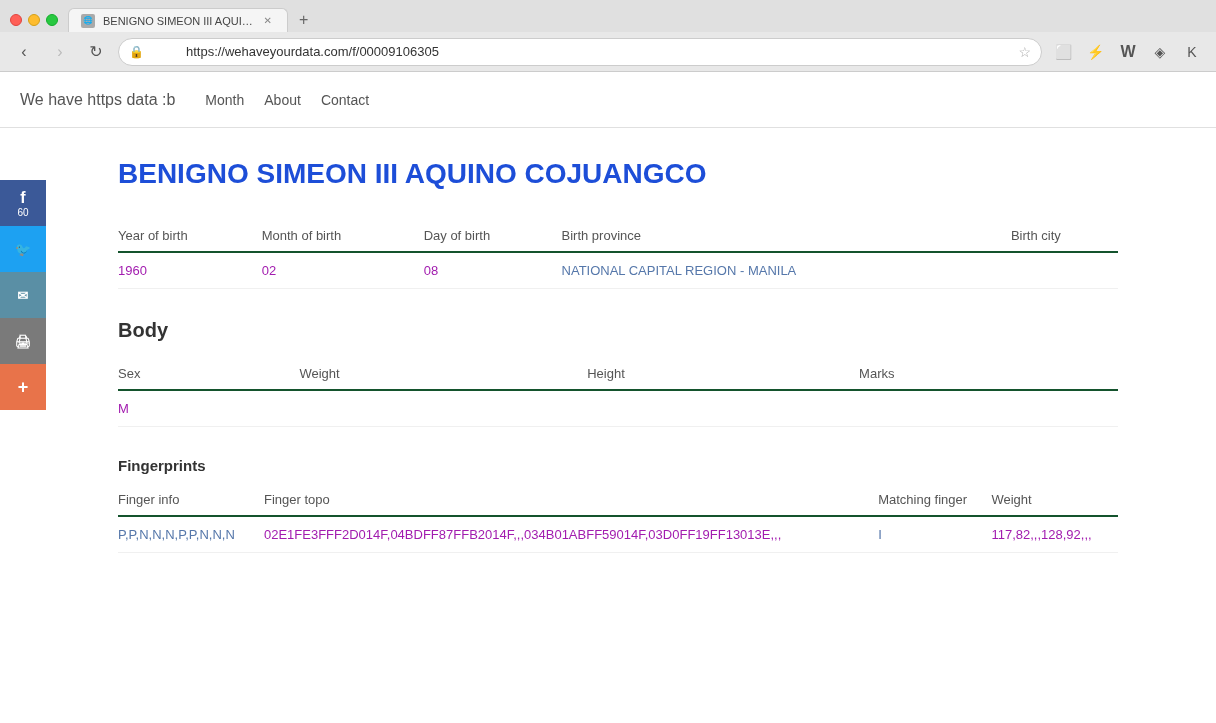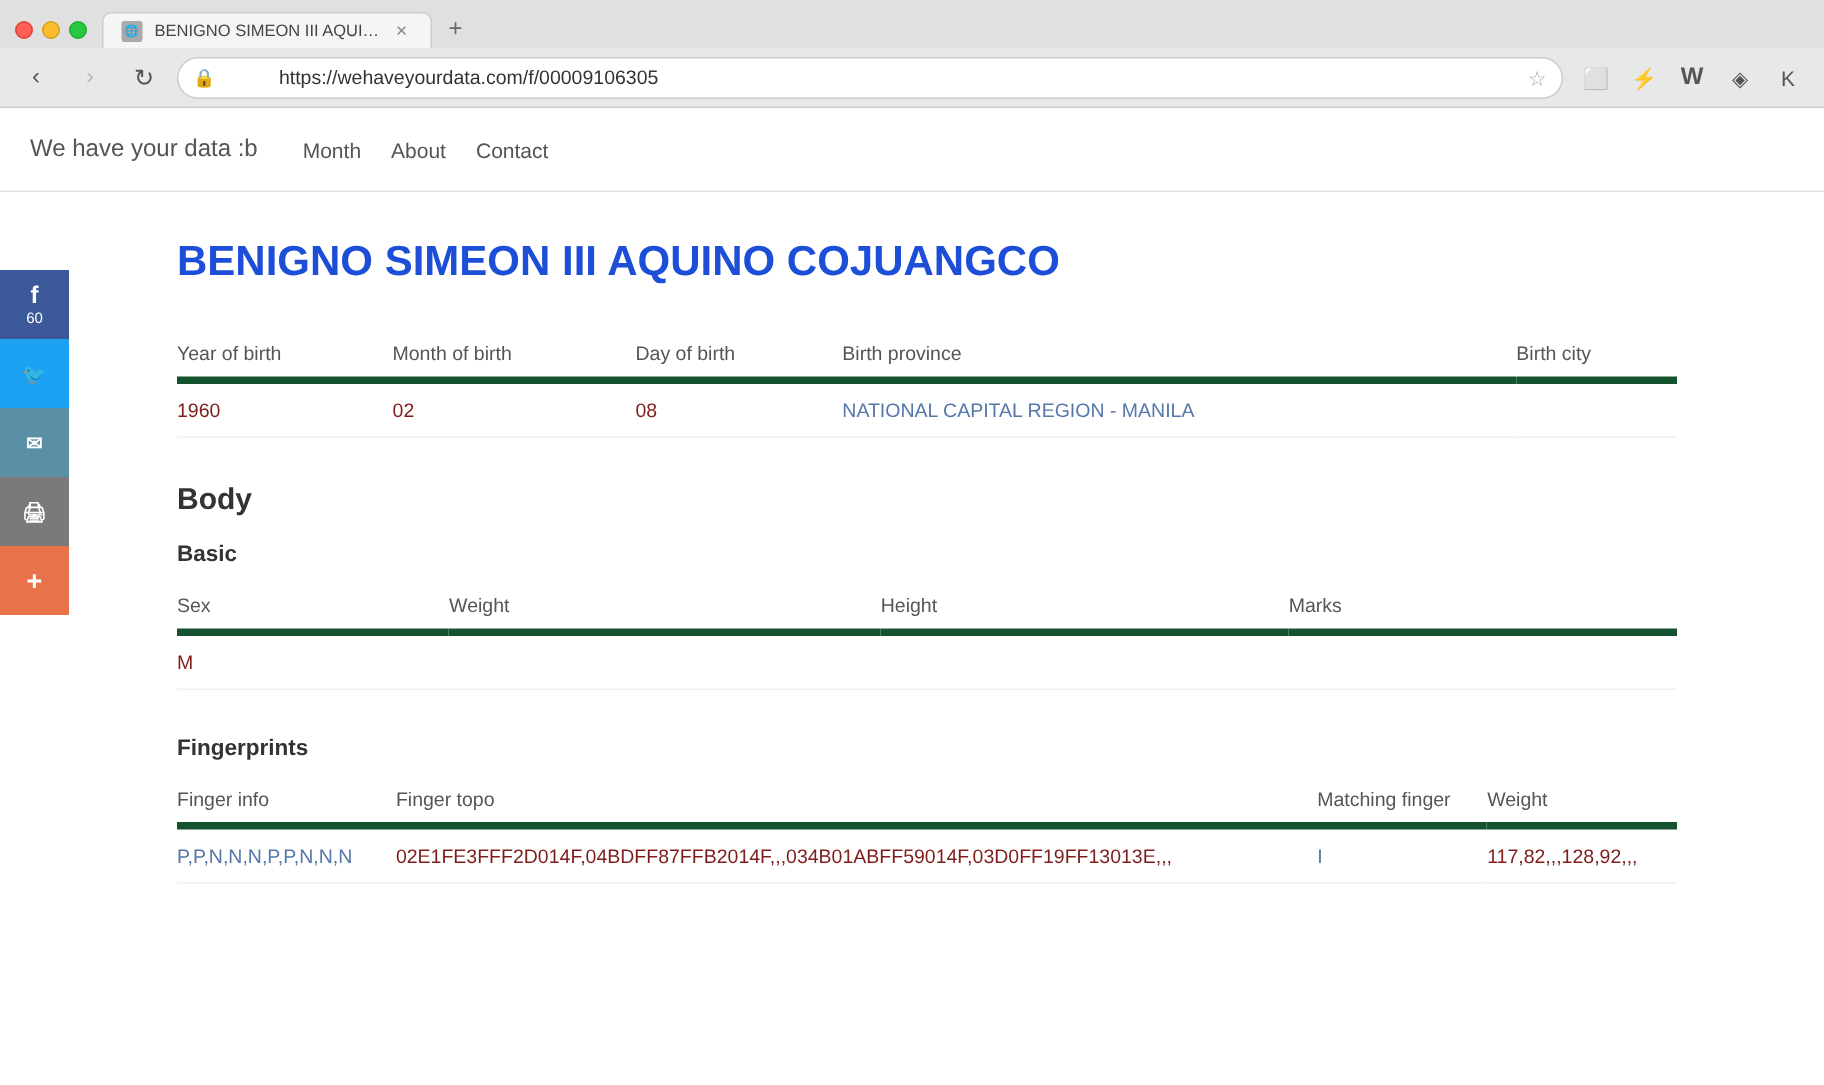--- a/index.html
+++ b/index.html
@@ -51,22 +51,22 @@
     
     .main-content { max-width: 1140px; margin: 0 auto; padding: 30px 60px 40px 80px; background: white; }
 
     .person-name { font-size: 28px; font-weight: bold; color: #1d4ed8; margin-bottom: 30px; }
 
     .section { margin-bottom: 30px; }
     .section-title { font-size: 20px; font-weight: bold; color: #333; margin-bottom: 16px; }
     .subsection-title { font-size: 15px; font-weight: bold; color: #333; margin-bottom: 10px; }
 
     .data-table { width: 100%; border-collapse: collapse; }
-    .data-table th { text-align: left; font-size: 13px; color: #555; font-weight: normal; padding: 8px 8px 8px 0; border-bottom: 5px solid #14532d; }
-    .data-table td { text-align: left; font-size: 13px; color: #7f1d1d; padding: 10px 8px 10px 0; border-bottom: 1px solid #f0f0f0; }
+    .data-table th { text-align: left; font-size: 13px; color: #555; font-weight: normal; padding: 8px 8px 8px 0; border-bottom: 2px solid #14532d; }
+    .data-table td { text-align: left; font-size: 13px; color: #a21caf; padding: 10px 8px 10px 0; border-bottom: 1px solid #f0f0f0; }
     .data-table td.link-cell { color: #5577aa; }
     .data-table td.link-cell a { color: #5577aa; text-decoration: none; }
   </style>
 </head>
 <body>
 
 <div class="browser-chrome">
   <div class="browser-titlebar">
     <div class="traffic-lights">
       <div class="traffic-light red"></div>
@@ -116,21 +116,21 @@
     </div>
     <div class="social-btn print">
       <span>🖨</span>
     </div>
     <div class="social-btn add">
       <span style="font-size:18px;">+</span>
     </div>
   </div>
 
   <div class="site-nav">
-    <div class="site-brand">We have your data :b</div>
+    <div class="site-brand">We have https data :b</div>
     <a class="nav-link">Month</a>
     <a class="nav-link">About</a>
     <a class="nav-link">Contact</a>
   </div>
 
   <div class="main-content">
 
     <h1 class="person-name">BENIGNO SIMEON III AQUINO COJUANGCO</h1>
 
     <div class="section">
@@ -153,21 +153,20 @@
             <td></td>
           </tr>
         </tbody>
       </table>
     </div>
 
     <div class="section">
       <h2 class="section-title">Body</h2>
 
       <div class="section">
-        <h3 class="subsection-title">Basic</h3>
         <table class="data-table">
           <thead>
             <tr>
               <th>Sex</th>
               <th>Weight</th>
               <th>Height</th>
               <th>Marks</th>
             </tr>
           </thead>
           <tbody>

